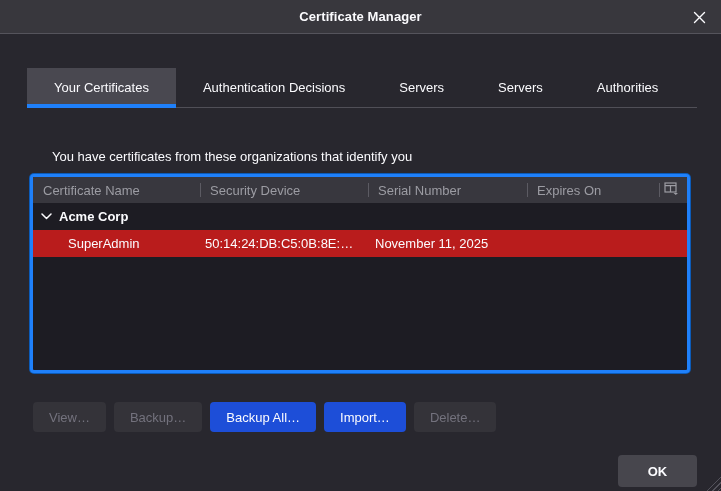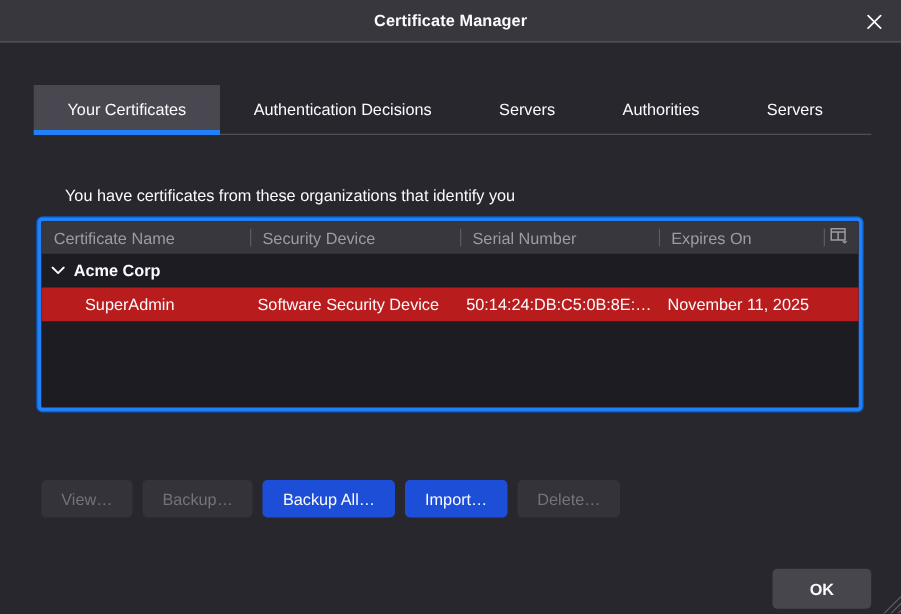--- a/index.html
+++ b/index.html
@@ -44,21 +44,21 @@
   .tab.active .tab-underline {
     position: absolute; left: 0; right: 0; bottom: -1px; height: 4px;
     background: #1f80fa;
   }
   
   .description {
     position: absolute; left: 52px; top: 149px;
   }
   
   .certtable {
-    position: absolute; left: 30px; top: 174px; width: 660px; height: 155px;
+    position: absolute; left: 30px; top: 174px; width: 660px; height: 199px;
     background: #1d1c23;
     border: 3px solid #1f80fa;
     border-radius: 4px;
     box-shadow: 0 0 0 1px #0c5bb8;
     overflow: hidden;
     display: flex; flex-direction: column;
   }
   .thead {
     height: 26px; flex: 0 0 26px;
     background: #38373e;
@@ -83,21 +83,21 @@
   }
   .trow.stripe { background: #b91c1c; }
   .trow .cell { overflow: hidden; text-overflow: ellipsis; }
   .group-cell { display: flex; gap: 7px; padding-left: 8px; font-weight: 700; grid-column: 1 / span 4; }
   .leaf-name { padding-left: 35px; }
   .cell.dev { padding-left: 6px; }
   .cell.serial { padding-left: 5px; }
   .cell.expires { padding-left: 7px; }
   
   .actions {
-    position: absolute; left: 33px; top: 384px;
+    position: absolute; left: 33px; top: 402px;
     display: flex; gap: 8px;
   }
   .btn {
     height: 30px;
     padding: 0 16px;
     border: none; border-radius: 4px;
     font-family: inherit; font-size: 13px;
     color: #fbfbfe;
     background: #1d4ed8;
     cursor: pointer;
@@ -145,24 +145,24 @@
     <span>Your Certificates</span>
     <div class="tab-underline"></div>
   </div>
   <div class="tab">
     <span>Authentication Decisions</span>
   </div>
   <div class="tab">
     <span>Servers</span>
   </div>
   <div class="tab">
+    <span>Servers</span>
+  </div>
+  <div class="tab">
     <span>Authorities</span>
-  </div>
-  <div class="tab">
-    <span>Servers</span>
   </div>
 </div>
 
 <p class="description">You have certificates from these organizations that identify you</p>
 
 <div class="certtable">
   <div class="thead">
     <div class="th">
       <span>Certificate Name</span>
     </div>
@@ -197,21 +197,20 @@
         <span style="display:flex;align-items:center;">
           <svg width="11" height="7" viewBox="0 0 11 7">
             <path d="M1 1 L5.5 5.5 L10 1" fill="none" stroke="#fbfbfe" stroke-width="1.5" stroke-linecap="round" stroke-linejoin="round"></path>
           </svg>
         </span>
         <span>Acme Corp</span>
       </div>
     </div>
     <div class="trow stripe">
       <div class="cell leaf-name">SuperAdmin</div>
-      <div class="cell dev">Software Security Device</div>
       <div class="cell serial">50:14:24:DB:C5:0B:8E:…</div>
       <div class="cell expires">November 11, 2025</div>
       <div class="cell"></div>
     </div>
   </div>
 </div>
 
 <div class="actions">
   <button class="btn disabled" disabled="">View…</button>
   <button class="btn disabled" disabled="">Backup…</button>

